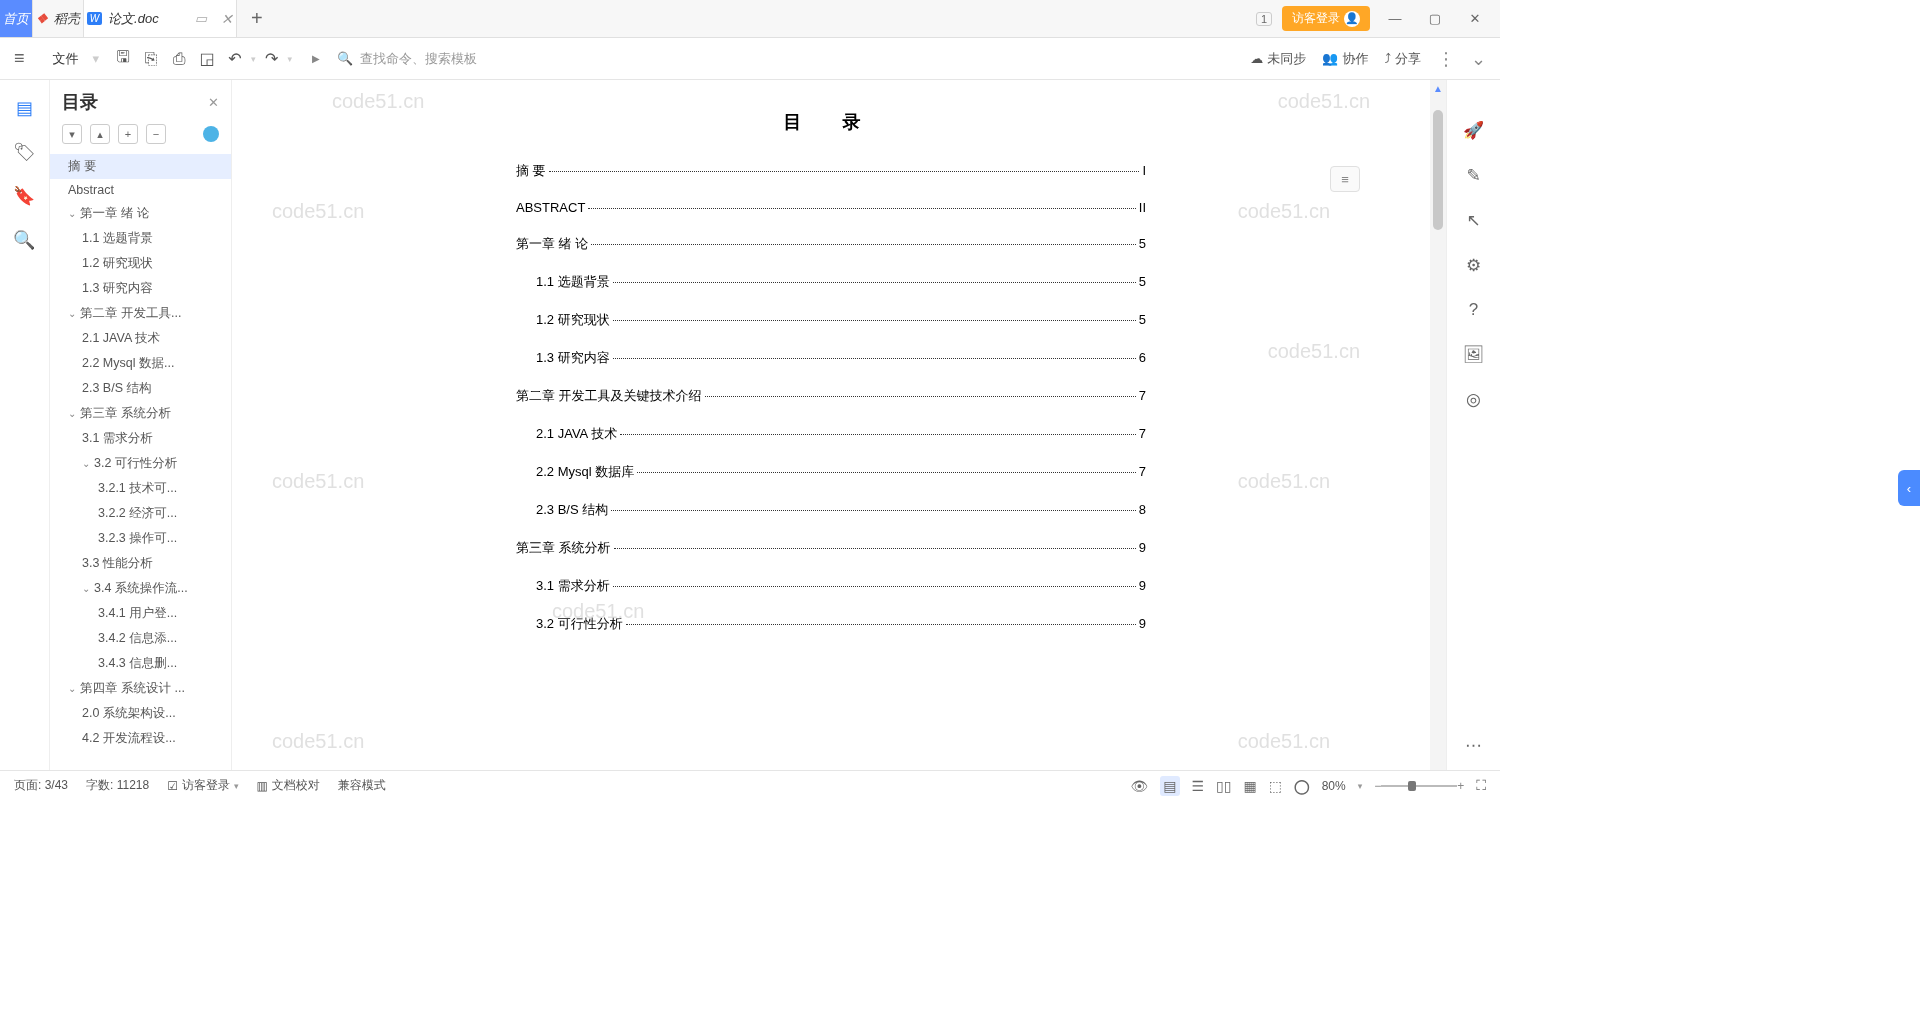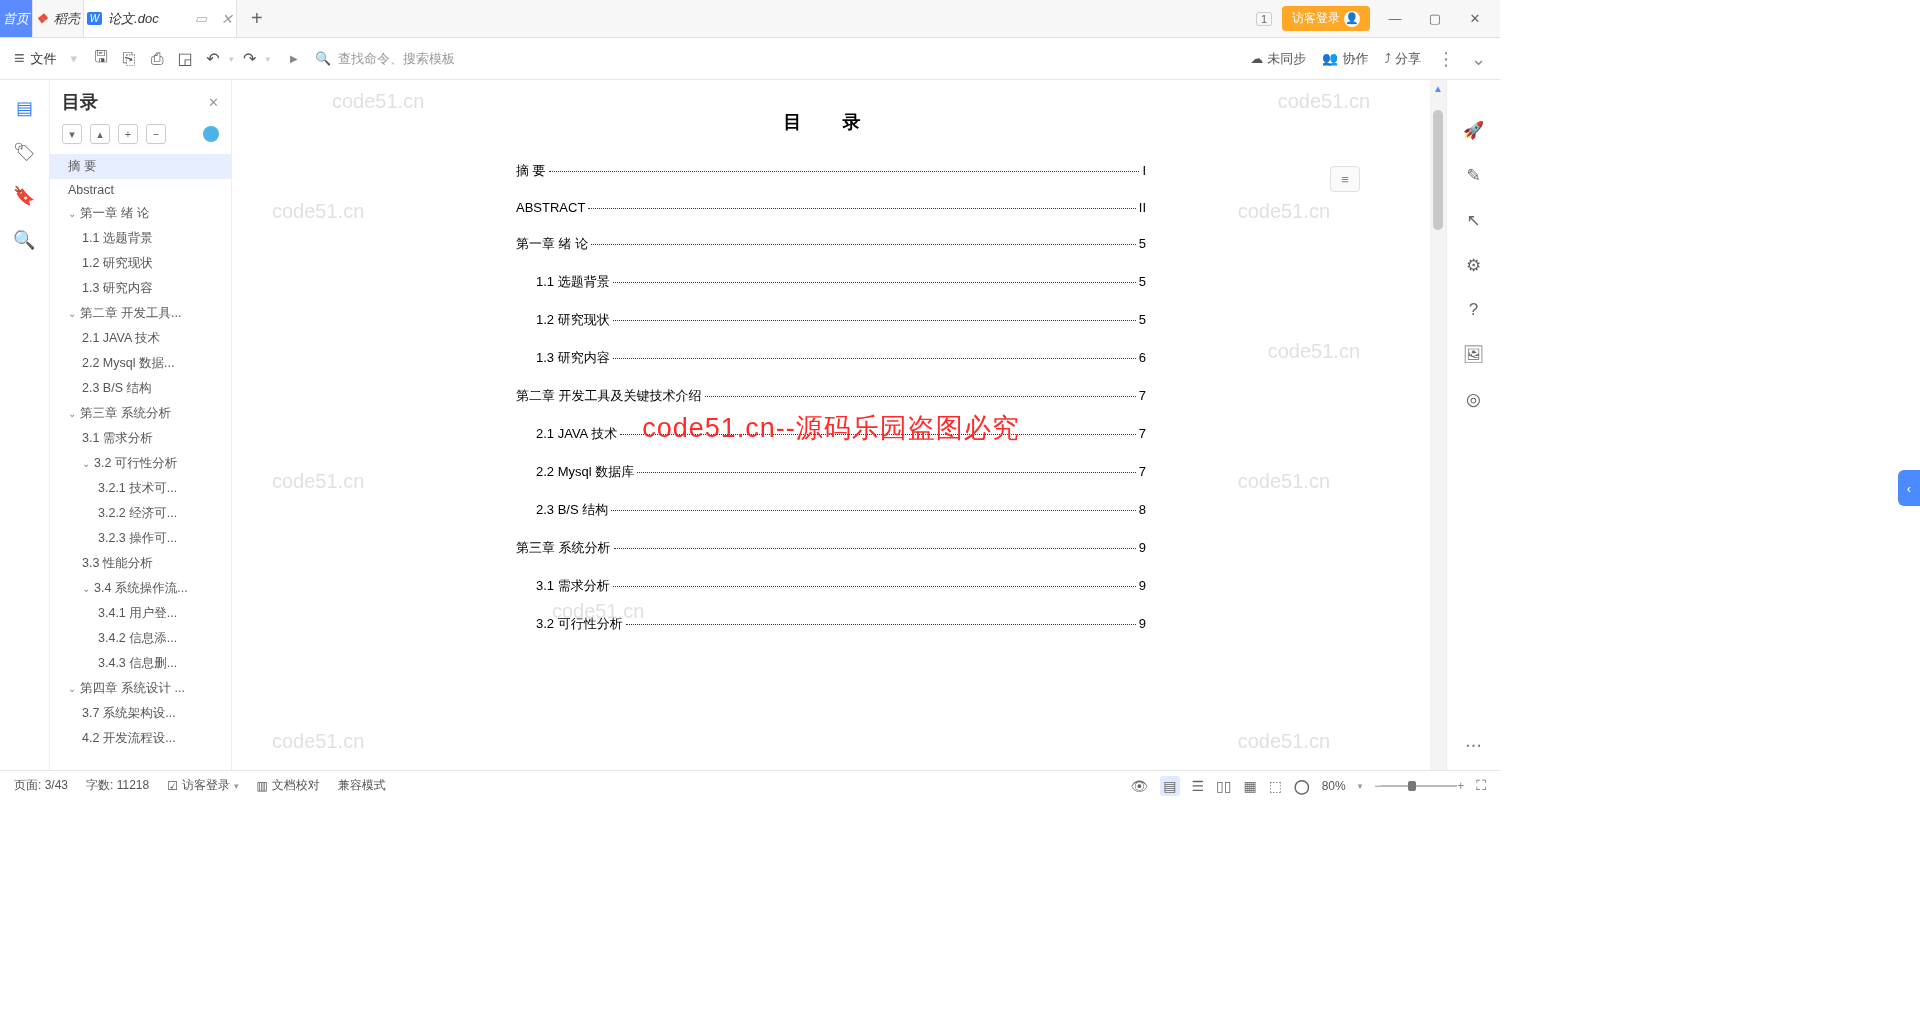--- a/index.html
+++ b/index.html
@@ -12,21 +12,21 @@
 .tab-close { color: #999; font-size: 14px; margin-left: 8px; }
 .tab-spacer { flex: 1; }
 .tab-plus { width: 40px; display: flex; align-items: center; justify-content: center; color: #666; font-size: 20px; }
 .title-right { display: flex; align-items: center; gap: 10px; padding-right: 10px; }
 .login-btn { background: #ffa726; color: #fff; padding: 4px 10px; border-radius: 4px; display: flex; align-items: center; gap: 4px; font-size: 12px; }
 .win-btn { width: 30px; text-align: center; color: #666; cursor: pointer; }
 .badge-1 { border: 1px solid #ccc; border-radius: 3px; padding: 0 4px; font-size: 11px; color: #666; }
 
 .toolbar { height: 42px; display: flex; align-items: center; padding: 0 14px; gap: 4px; border-bottom: 1px solid #e5e5e5; }
 .tb-hamburger { font-size: 18px; color: #666; }
-.tb-label { margin-left: 2px; margin-right: 10px; }
+.tb-label { margin-left: 24px; margin-right: 10px; }
 .tb-icon { width: 24px; text-align: center; color: #555; font-size: 16px; cursor: pointer; }
 .ribbon-tab { padding: 0 12px; cursor: pointer; color: #444; }
 .ribbon-tab.active { background: #2d7ef7; color: #fff; border-radius: 14px; padding: 5px 14px; }
 .ribbon-more { color: #888; font-size: 10px; padding-left: 4px; }
 .search-box { display: flex; align-items: center; color: #999; gap: 6px; margin-left: 14px; }
 .tb-right { margin-left: auto; display: flex; align-items: center; gap: 16px; color: #555; }
 .tb-right-item { display: flex; align-items: center; gap: 4px; cursor: pointer; }
 .tb-more { font-size: 18px; color: #888; }
 
 .main { display: flex; height: calc(100% - 38px - 42px - 30px); }
@@ -178,21 +178,21 @@
         <div class="toc-item l1"><span class="toc-chev">⌄</span><span>3.2 可行性分析</span></div>
         <div class="toc-item l2"><span>3.2.1 技术可...</span></div>
         <div class="toc-item l2"><span>3.2.2 经济可...</span></div>
         <div class="toc-item l2"><span>3.2.3 操作可...</span></div>
         <div class="toc-item l1"><span>3.3 性能分析</span></div>
         <div class="toc-item l1"><span class="toc-chev">⌄</span><span>3.4 系统操作流...</span></div>
         <div class="toc-item l2"><span>3.4.1 用户登...</span></div>
         <div class="toc-item l2"><span>3.4.2 信息添...</span></div>
         <div class="toc-item l2"><span>3.4.3 信息删...</span></div>
         <div class="toc-item l0"><span class="toc-chev">⌄</span><span>第四章  系统设计 ...</span></div>
-        <div class="toc-item l1"><span>3.7 系统架构设...</span></div>
+        <div class="toc-item l1"><span>2.0 系统架构设...</span></div>
         <div class="toc-item l1"><span>4.2 开发流程设...</span></div>
       </div>
   </div>
 
   <div class="canvas">
     <div class="wm" style="top:10px;left:100px">code51.cn</div>
     <div class="wm" style="top:10px;right:60px">code51.cn</div>
     <div class="wm" style="top:120px;left:40px">code51.cn</div>
     <div class="wm" style="top:120px;right:100px">code51.cn</div>
     <div class="wm" style="top:260px;right:70px">code51.cn</div>
@@ -265,21 +265,20 @@
             <span class="dots"></span>
             <span class="pg">9</span>
           </div>
           <div class="toc-line sub">
             <span class="txt">3.2 可行性分析</span>
             <span class="dots"></span>
             <span class="pg">9</span>
           </div>
         </div>
     </div>
-    <div class="red-overlay">code51.cn--源码乐园盗图必究</div>
     <div class="rp-float">≡</div>
   </div>
 
   <div class="scroll-trough">
     <div style="text-align:center;color:#5a8cff;font-size:10px;padding-top:3px">▲</div>
     <div class="scroll-thumb"></div>
   </div>
 
   <div class="right-panel">
     <div class="rp-icon">🚀</div>

